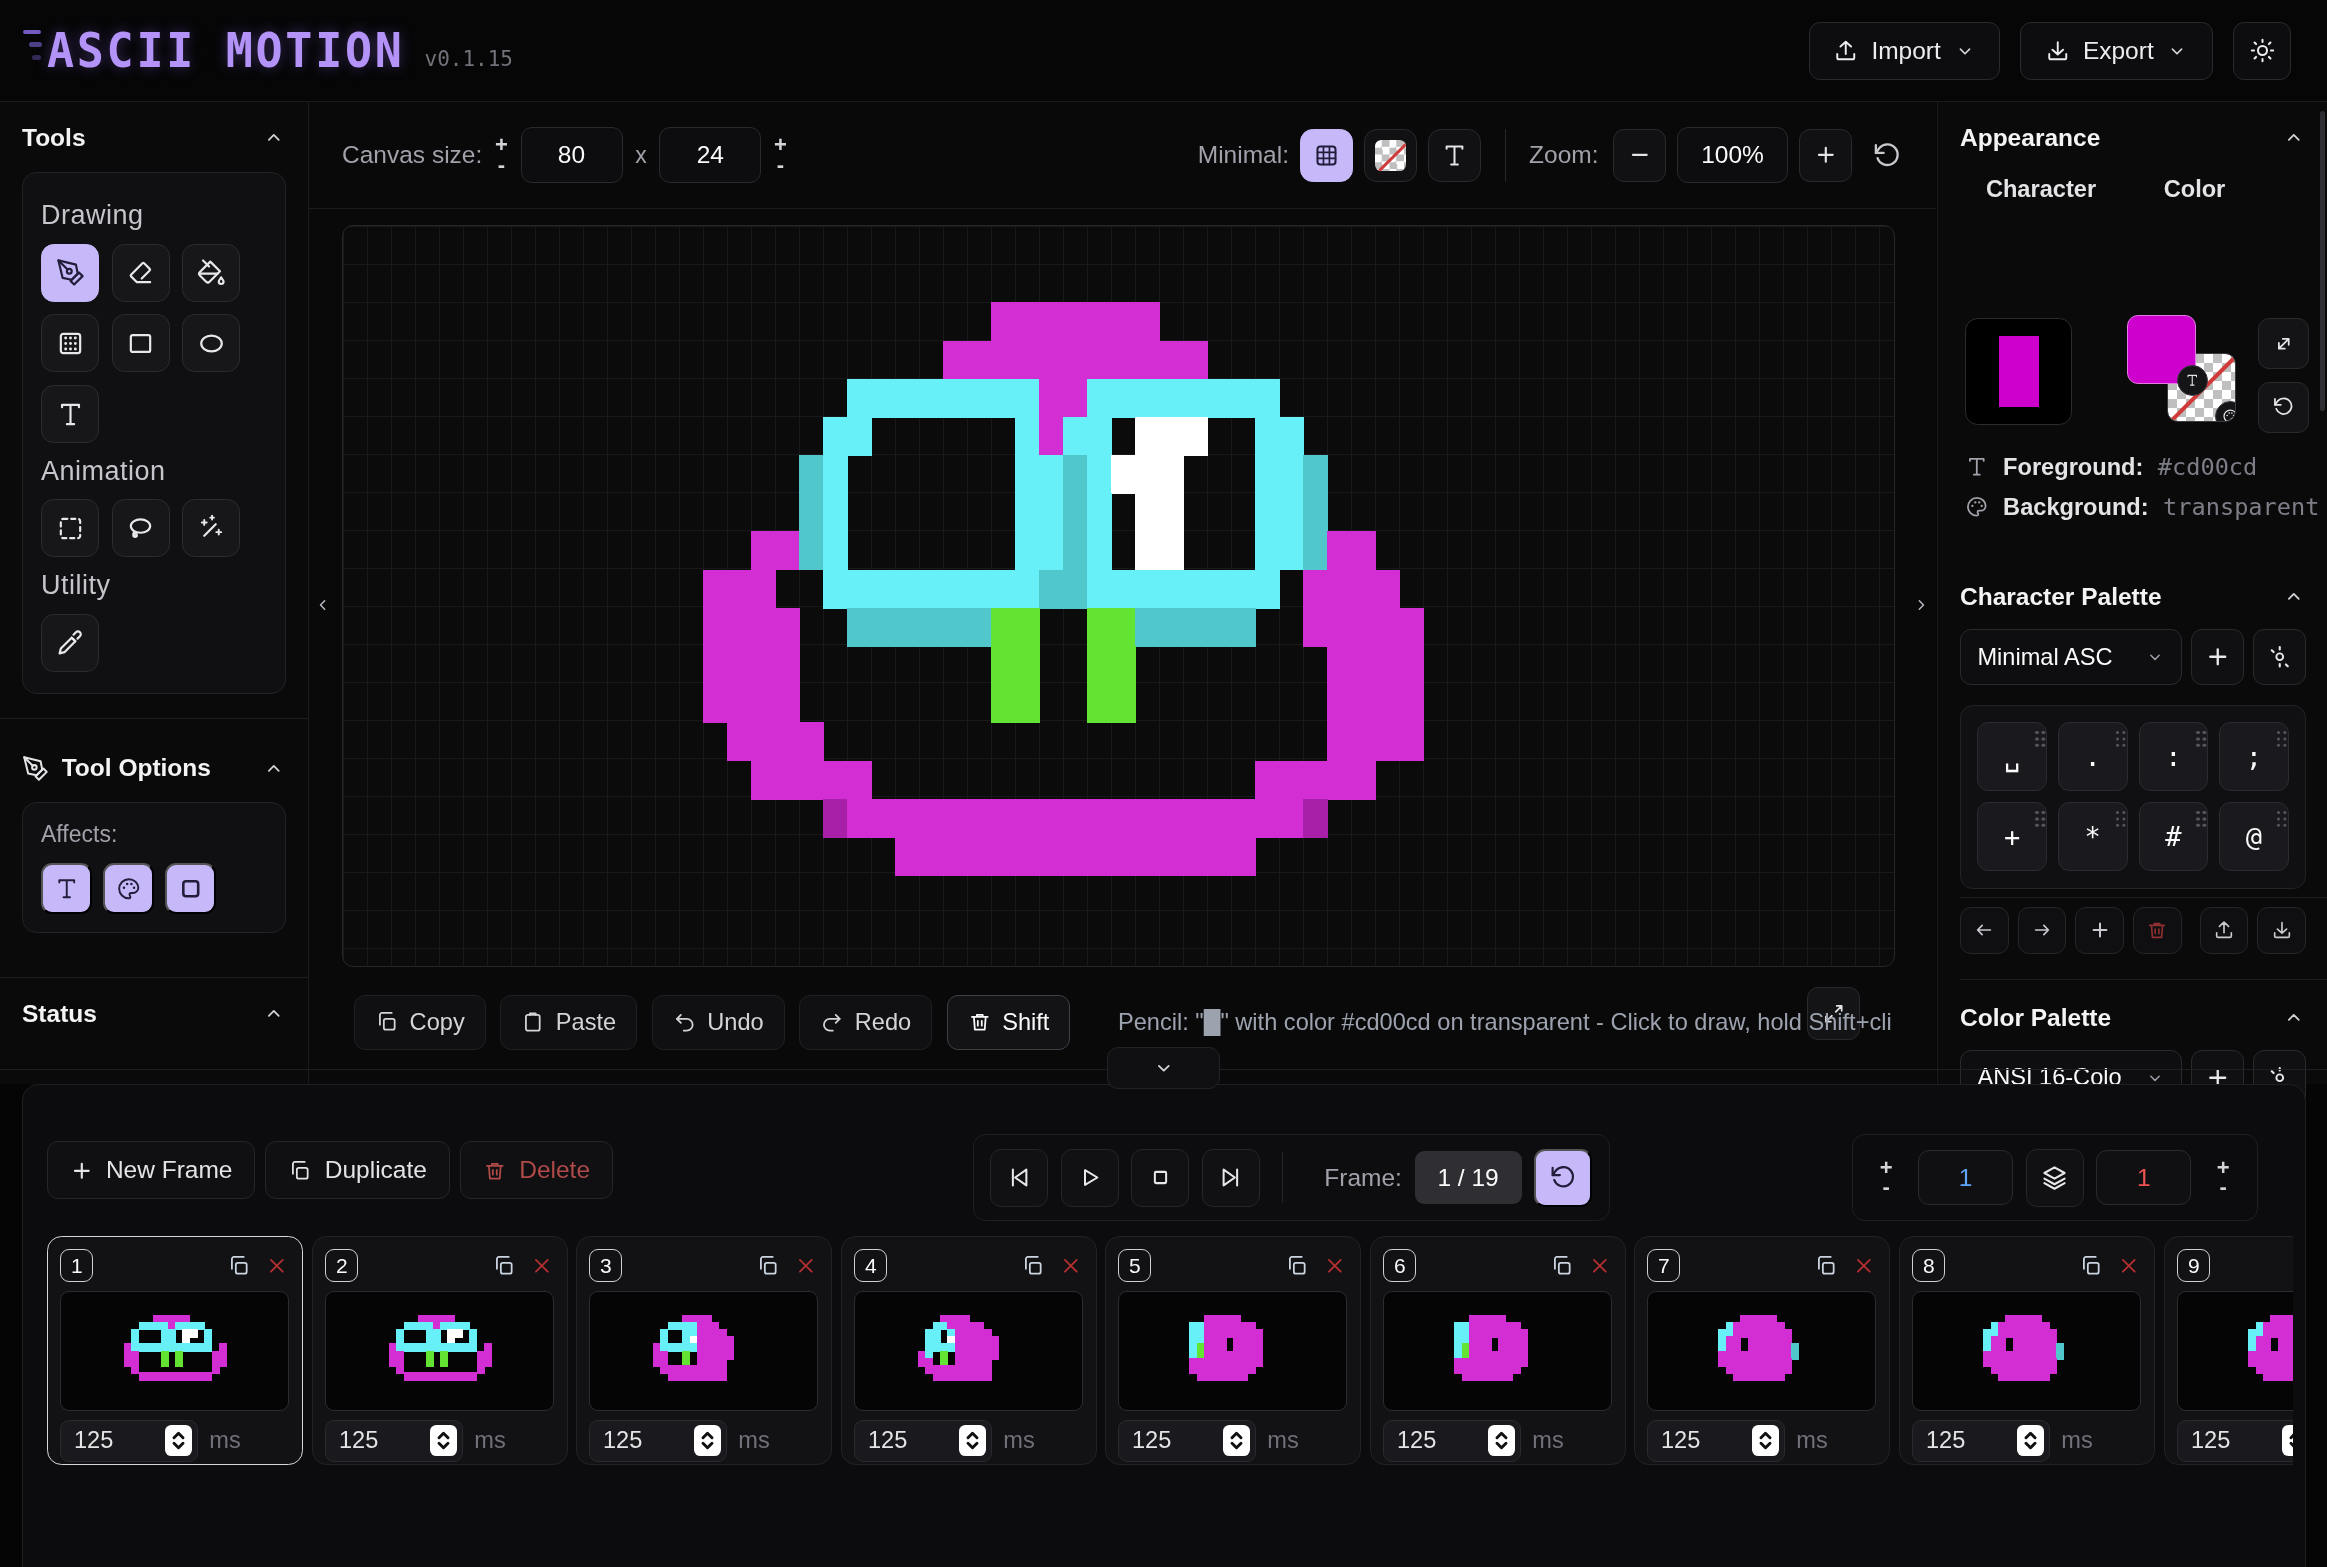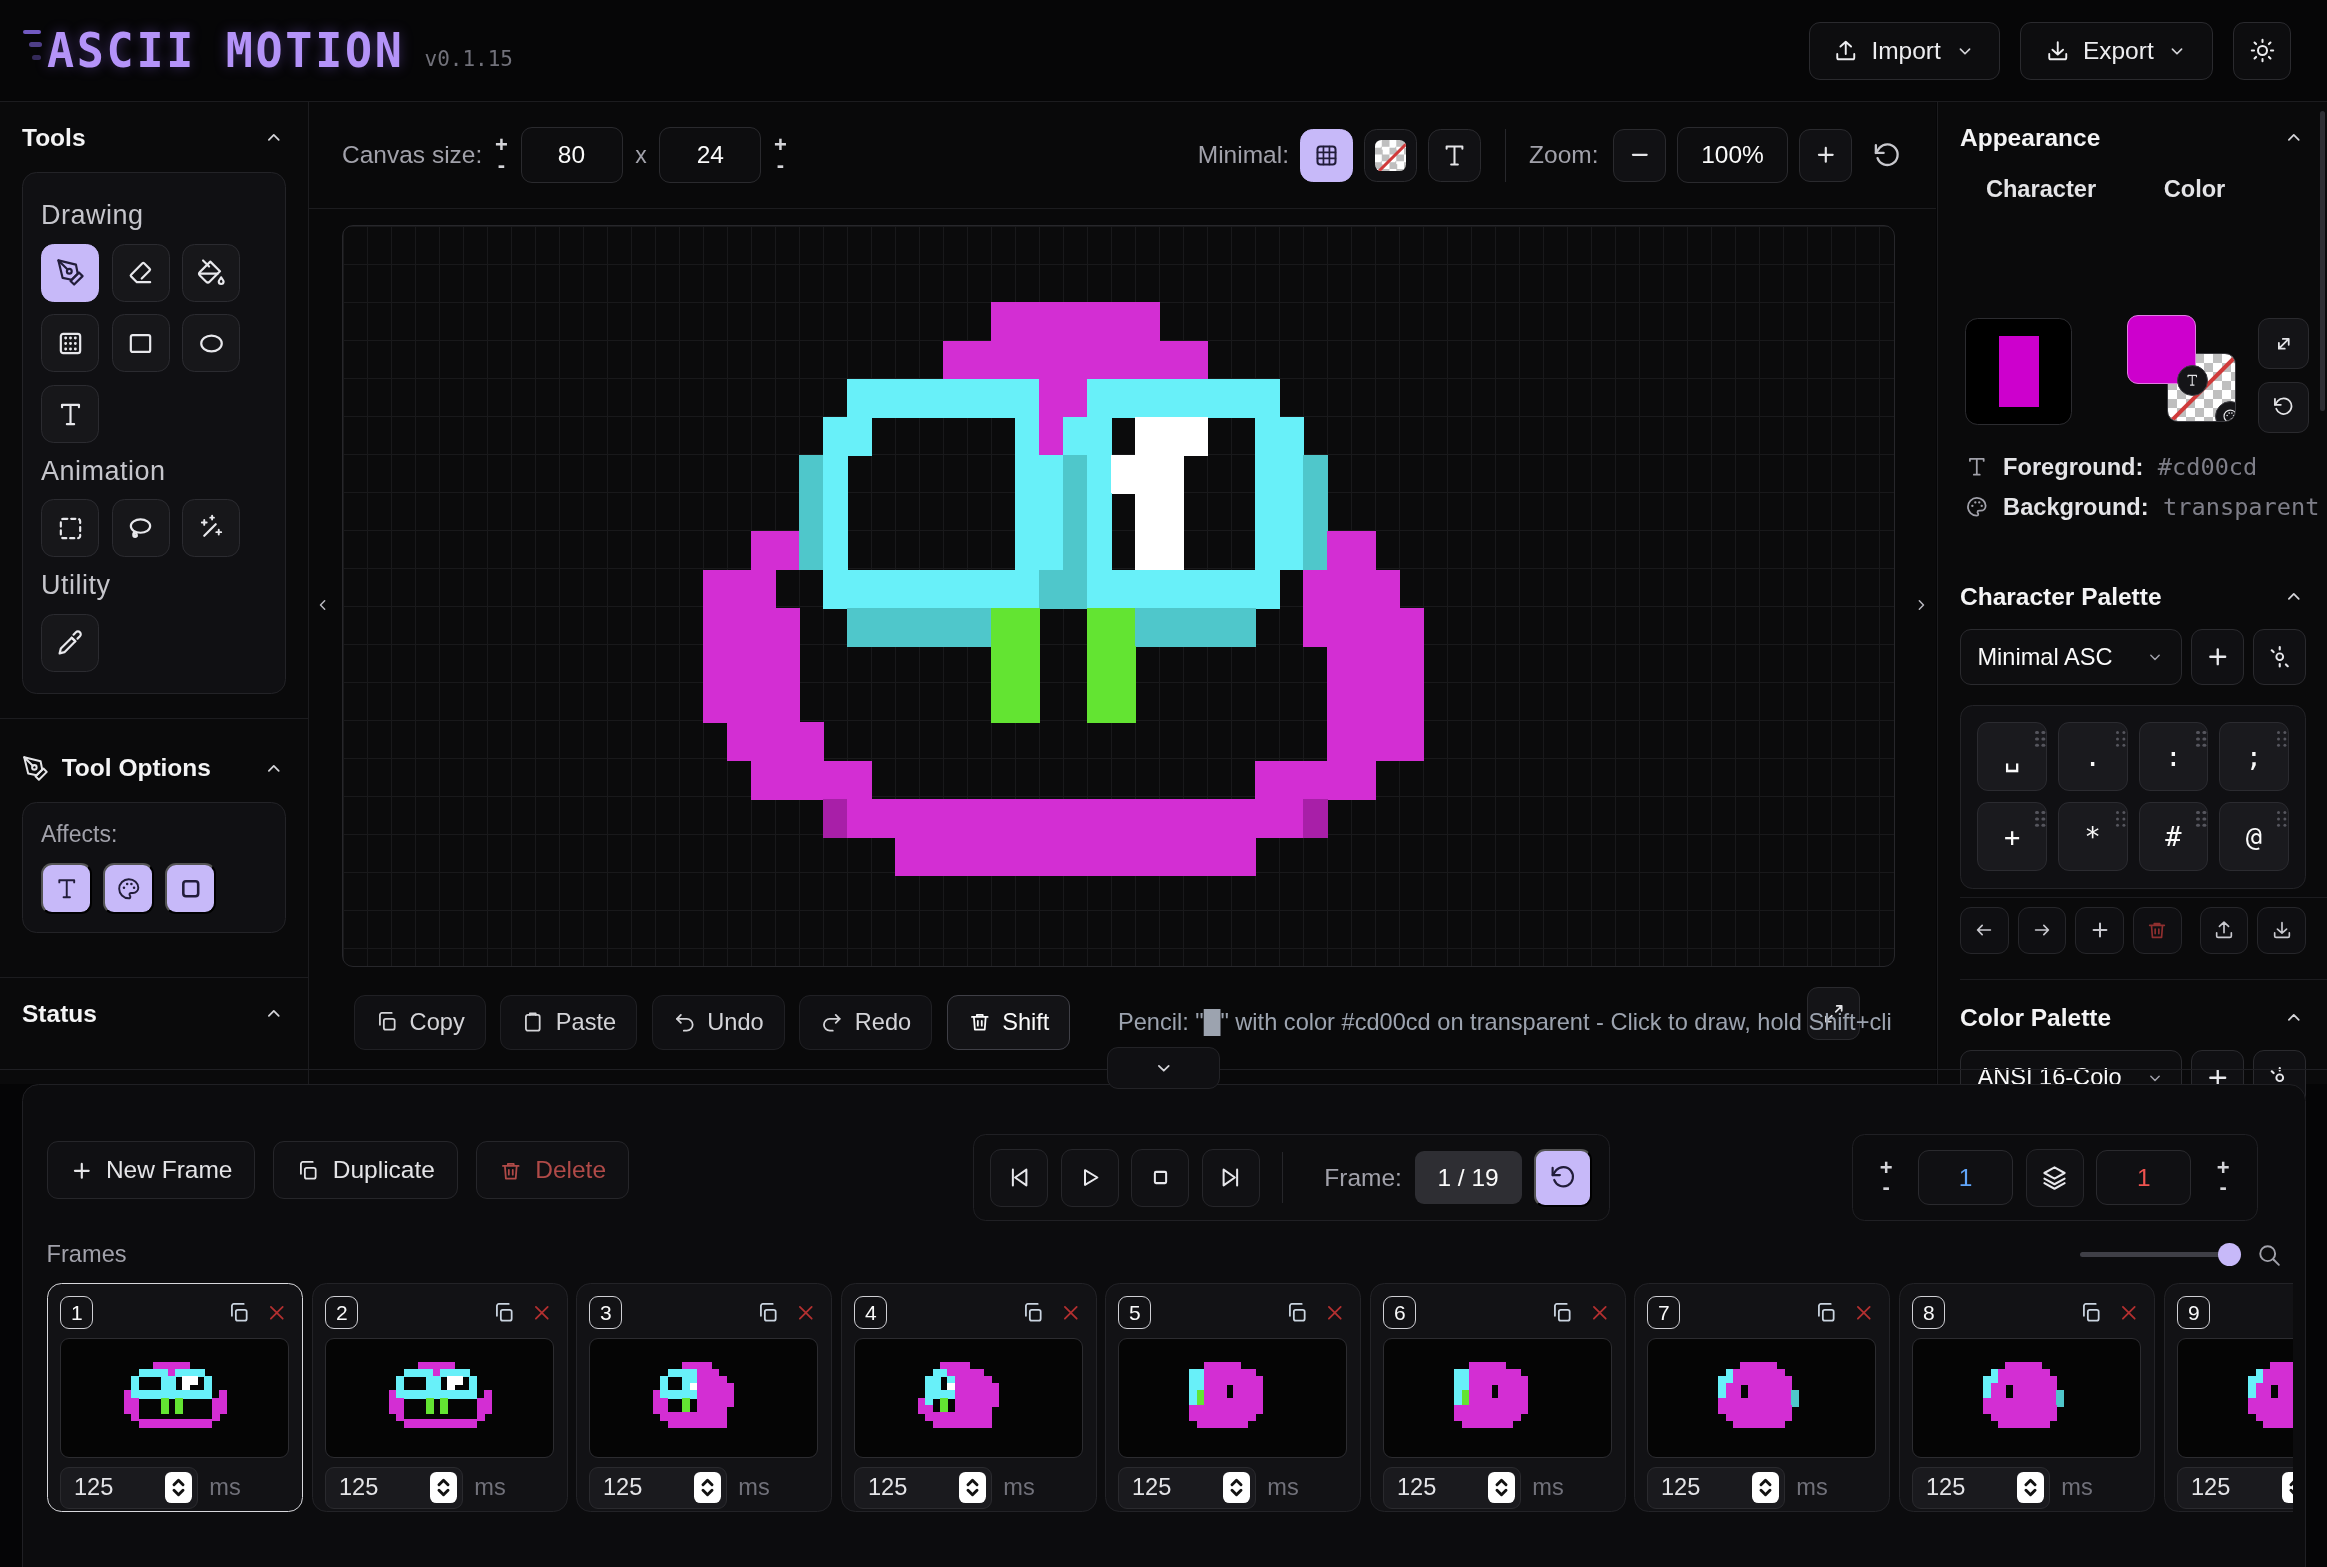--- a/index.html
+++ b/index.html
@@ -168,21 +168,21 @@
   .seg .bicon{ width:23.6px; height:23.6px;}
   .seg.active { background:#09090b; color:#fafafa; }
 
   
   .timeline { position:absolute; left:22px; top:1084px; width:2284px; height:509px; background:#0c0c0e;
               border:0.9px solid #202024; border-radius:16.4px 16.4px 0 0; z-index:5; padding:25.5px 23.6px; overflow:hidden;}
   .tl-head { display:flex; align-items:center; }
   .tl-title { font-size:27px; font-weight:700; color:#fafafa; }
   .tl-summary { margin-left:auto; font-size:23.6px; color:#9ca3af; }
   .tl-controls { position:relative; margin-top:23.6px; height:87px; }
-  .tl-left-btns { position:absolute; left:0; top:7.3px; display:flex; gap:18px;}
+  .tl-left-btns { position:absolute; left:0; top:7.3px; display:flex; gap:10px;}
   .tl-btn { height:58px; display:flex; align-items:center; gap:12.7px; padding:0 22px; border-radius:11px;
             border:0.9px solid #26262a; background:#101013; color:#e4e4e7; font-size:24.5px; cursor:pointer;}
   .tl-btn .bicon{ width:23.6px; height:23.6px;}
   .tl-btn.danger { color:#b04a48; }
   .playback { position:absolute; left:926px; top:0; height:87px; border:0.9px solid #202024; border-radius:12.7px;
               display:flex; align-items:center; padding:0 16.4px; gap:12.7px; background:#0d0d0f;}
   .pb-btn { width:58px; height:58px; border-radius:11px; border:0.9px solid #26262a; background:#111114;
             color:#e8e8ec; display:flex; align-items:center; justify-content:center; cursor:pointer;}
   .pb-btn .bicon{ width:27px; height:27px;}
   .pb-sep { width:0.9px; height:51px; background:#26262a; margin:0 9px;}
@@ -1144,34 +1144,20 @@
               </svg>
             </span>
           </button>
         <span class="num-box red" style="display:flex;align-items:center;justify-content:center;">1</span>
         <span class="stepper">
             <span>+</span>
             <span>-</span>
           </span>
       </div>
     </div>
-    <div class="frames-row-label">
-      <span class="frames-label">Frames</span>
-      <div class="fslider">
-        <span class="track">
-            <span class="knob"></span>
-          </span>
-        <span class="micon">
-            <svg class="ic" viewBox="0 0 24 24">
-              <circle cx="11" cy="11" r="7"></circle>
-              <path d="m16.5 16.5 5 5"></path>
-            </svg>
-          </span>
-      </div>
-    </div>
     <div class="frames-strip" id="frames-strip">
         <div class="frame-card selected" style="left: 0px;">
           <div class="fc-head">
             <span class="fc-num">1</span>
             <span class="fc-icons">
               <span class="fc-copy">
                 <svg class="ic" viewBox="0 0 24 24">
                   <rect x="9" y="9" width="11" height="11" rx="2"></rect>
                   <path d="M5 15V5a2 2 0 0 1 2-2h10"></path>
                 </svg>

